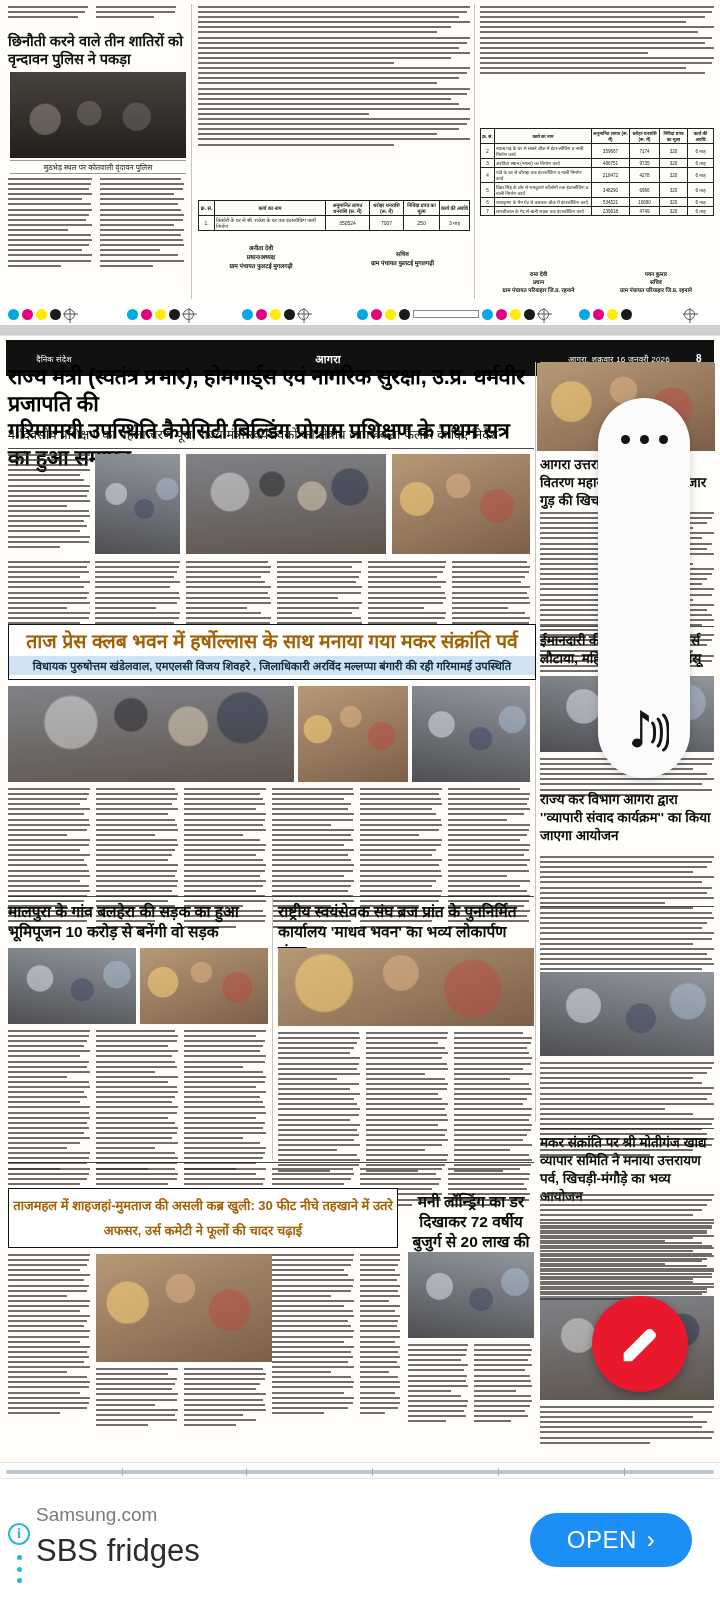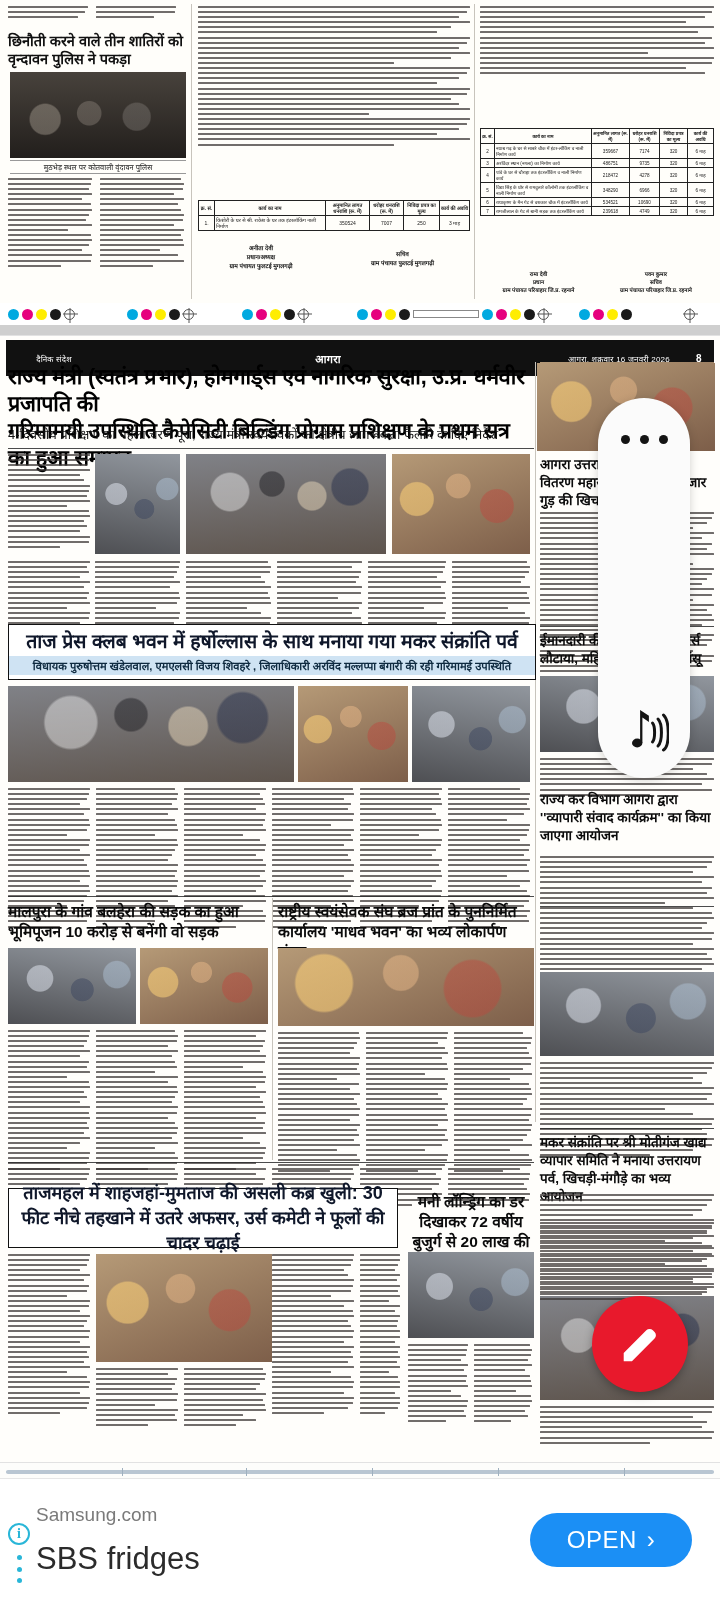--- a/index.html
+++ b/index.html
@@ -112,21 +112,21 @@
 
   
   .rule{ position:absolute; background:#2b2b2b; height:1px; opacity:.85;}
   .vrule{ position:absolute; background:#c8c4bc; width:1px;}
 
   
   .banner{
     position:absolute; border:1.4px solid #111; background:#fff;
     display:flex; flex-direction:column; justify-content:center;
   }
-  .banner .bh{ font-size:19.5px; font-weight:700; color:#0f172a; text-align:center; line-height:24px;}
+  .banner .bh{ font-size:19.5px; font-weight:700; color:#a16207; text-align:center; line-height:24px;}
   .banner .bsub{
     background:#cfe3f3; color:#0e2a40; font-size:11.2px; font-weight:600;
     text-align:center; padding:2px 12px; margin-top:3px;
   }
   .sechead{
     position:absolute; font-size:15.5px; font-weight:700; color:#0b0b0b; line-height:20px;
   }
   .sechead.sm{ font-size:13.5px; line-height:18px;}
 
   
@@ -176,21 +176,21 @@
     cursor:pointer;
   }
   .ad-kebab{
     position:absolute; left:13px; top:76px; width:12px; height:28px;
     display:flex;flex-direction:column;align-items:center;justify-content:space-between;
     cursor:pointer;
   }
   .ad-kebab i{ width:5px;height:5px;border-radius:50%;background:#29b6d8;display:block;}
   .ad-text{ position:absolute; left:36px; top:22px; }
   .ad-adv{ font-size:19px; color:#7a7a7a; line-height:28px; }
-  .ad-title{ font-size:31px; color:#2b2b2b; line-height:40px; margin-top:10px;}
+  .ad-title{ font-size:31px; color:#2b2b2b; line-height:40px; margin-top:2px;}
   .ad-cta{
     position:absolute; right:28px; top:34px; width:162px; height:54px;
     background:#1b8ff5; border-radius:27px; border:none; color:#fff;
     font-size:24px; display:flex;align-items:center;justify-content:center; gap:10px;
     cursor:pointer; letter-spacing:.5px;
   }
   .ad-cta .chev{ font-size:24px; line-height:1; }
 </style>
 </head>
 <body>
@@ -1216,21 +1216,21 @@
           <div class="tline s1"></div>
           <div class="tline s5"></div>
           <div class="tline s7"></div>
         <div class="tline s2"></div>
           <div class="tline s1"></div>
           <div class="tline s5"></div>
           <div class="tline s6"></div>
       </div>
 
       <div class="banner" style="left:8px;top:852px;width:390px;height:60px;border-width:1.6px;">
-        <div class="bh" style="font-size:18px;line-height:25px;text-align:center;">ताजमहल में शाहजहां-मुमताज की असली कब्र खुली: 30 फीट नीचे तहखाने में उतरे अफसर, उर्स कमेटी ने फूलों की चादर चढ़ाई</div>
+        <div class="bh" style="font-size:13px;line-height:25px;text-align:center;">ताजमहल में शाहजहां-मुमताज की असली कब्र खुली: 30 फीट नीचे तहखाने में उतरे अफसर, उर्स कमेटी ने फूलों की चादर चढ़ाई</div>
       </div>
       <div class="sechead" style="left:408px;top:856px;width:126px;text-align:center;">मनी लॉन्ड्रिंग का डर दिखाकर 72 वर्षीय बुजुर्ग से 20 लाख की साइबर ठगी</div>
 
       <div class="imgbox warm" style="position:absolute;left:96px;top:918px;width:176px;height:108px;"></div>
       <div class="imgbox cool" style="position:absolute;left:408px;top:916px;width:126px;height:86px;"></div>
       <div class="imgbox" style="position:absolute;left:540px;top:960px;width:174px;height:104px;"></div>
 
       <div class="col" style="left:8px;top:918px;width:82px;">
         <div class="tline s1"></div>
           <div class="tline s5"></div>

